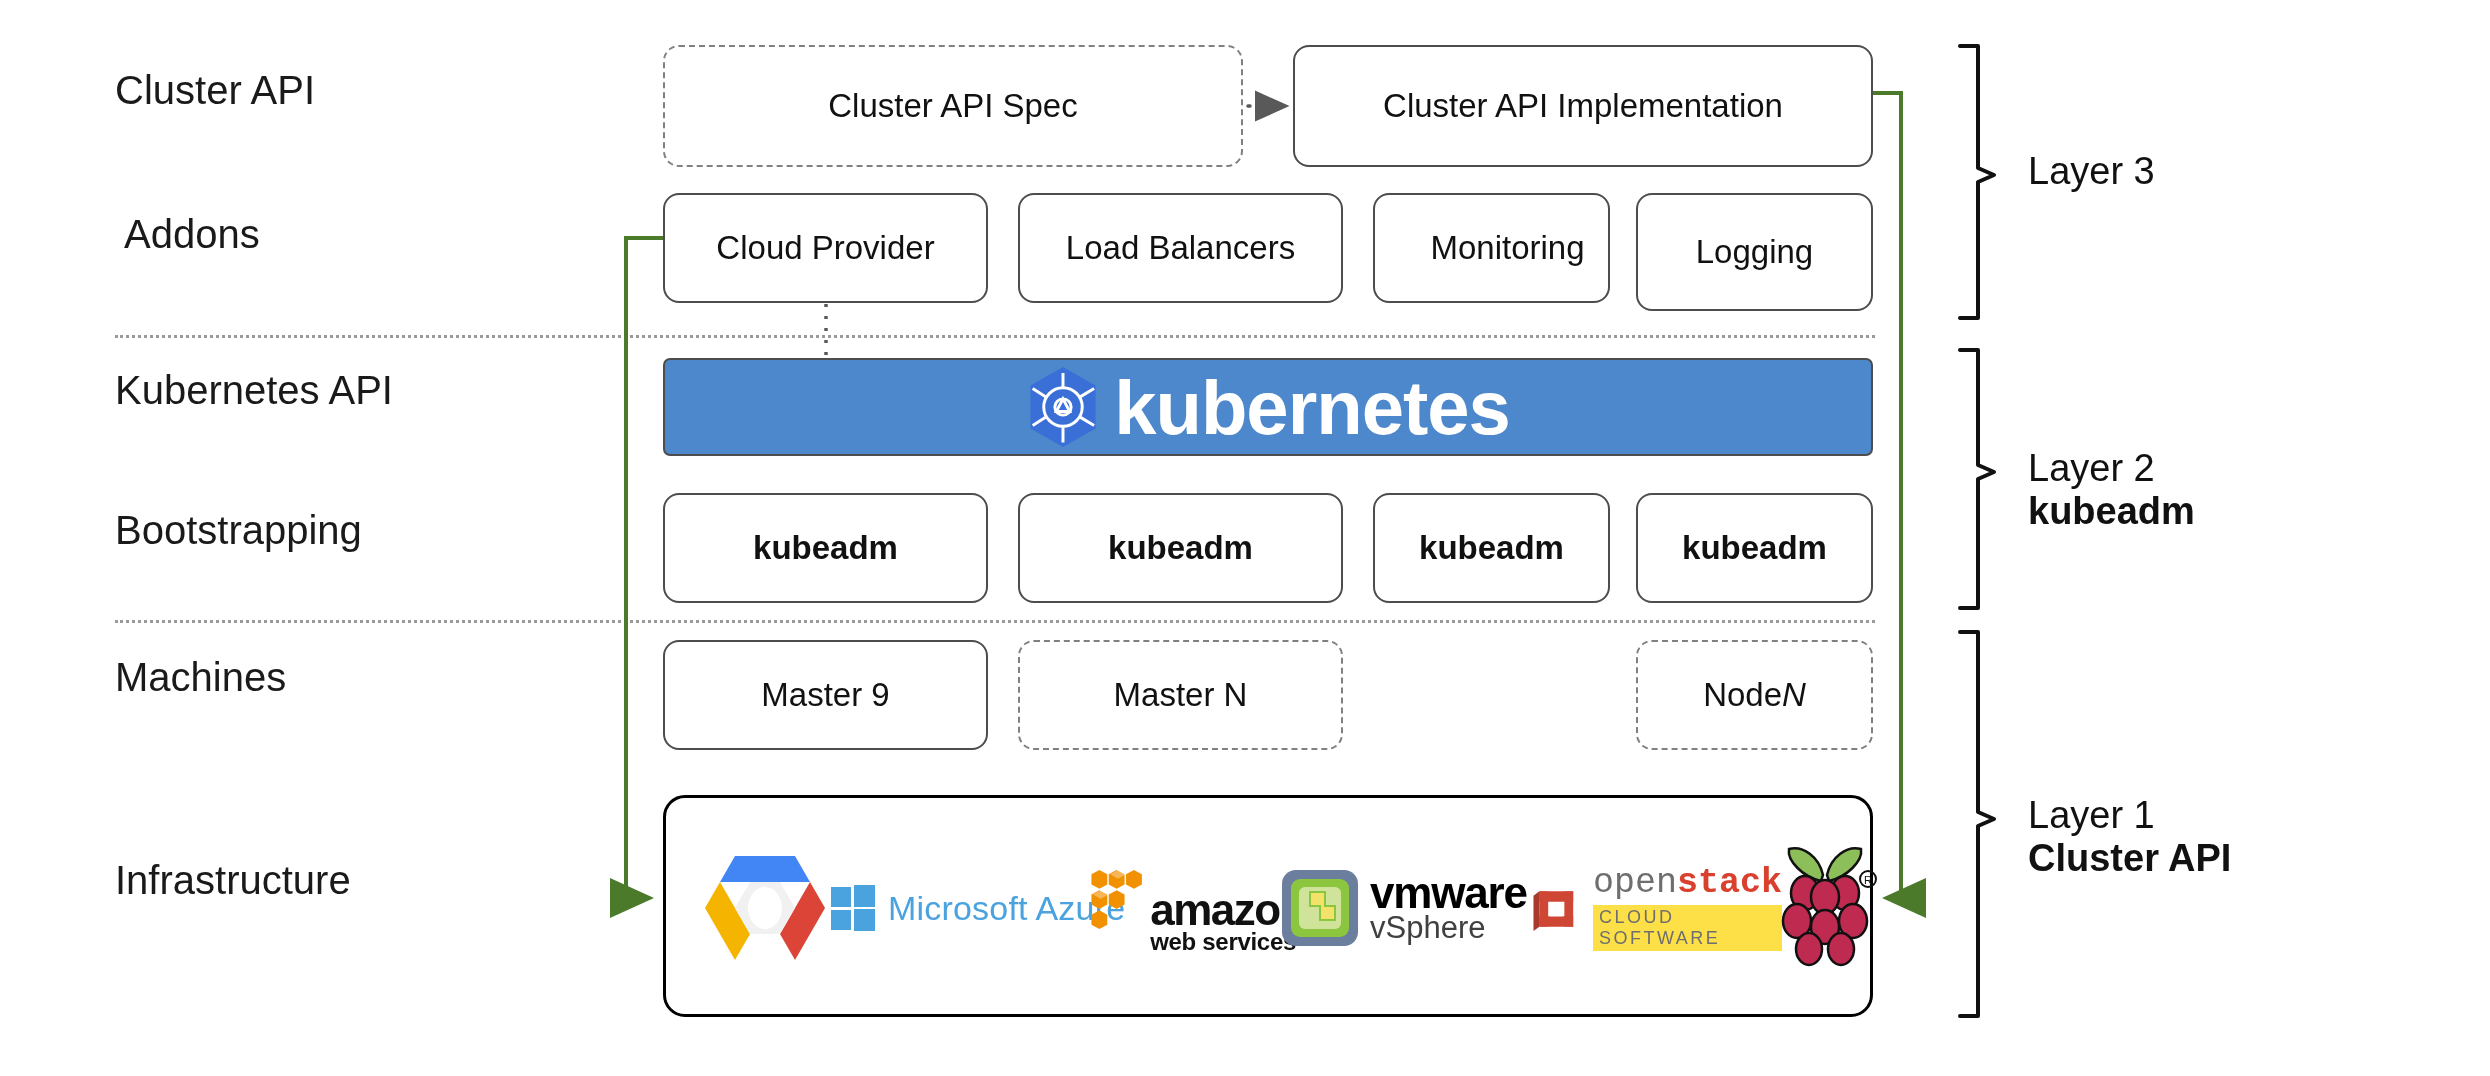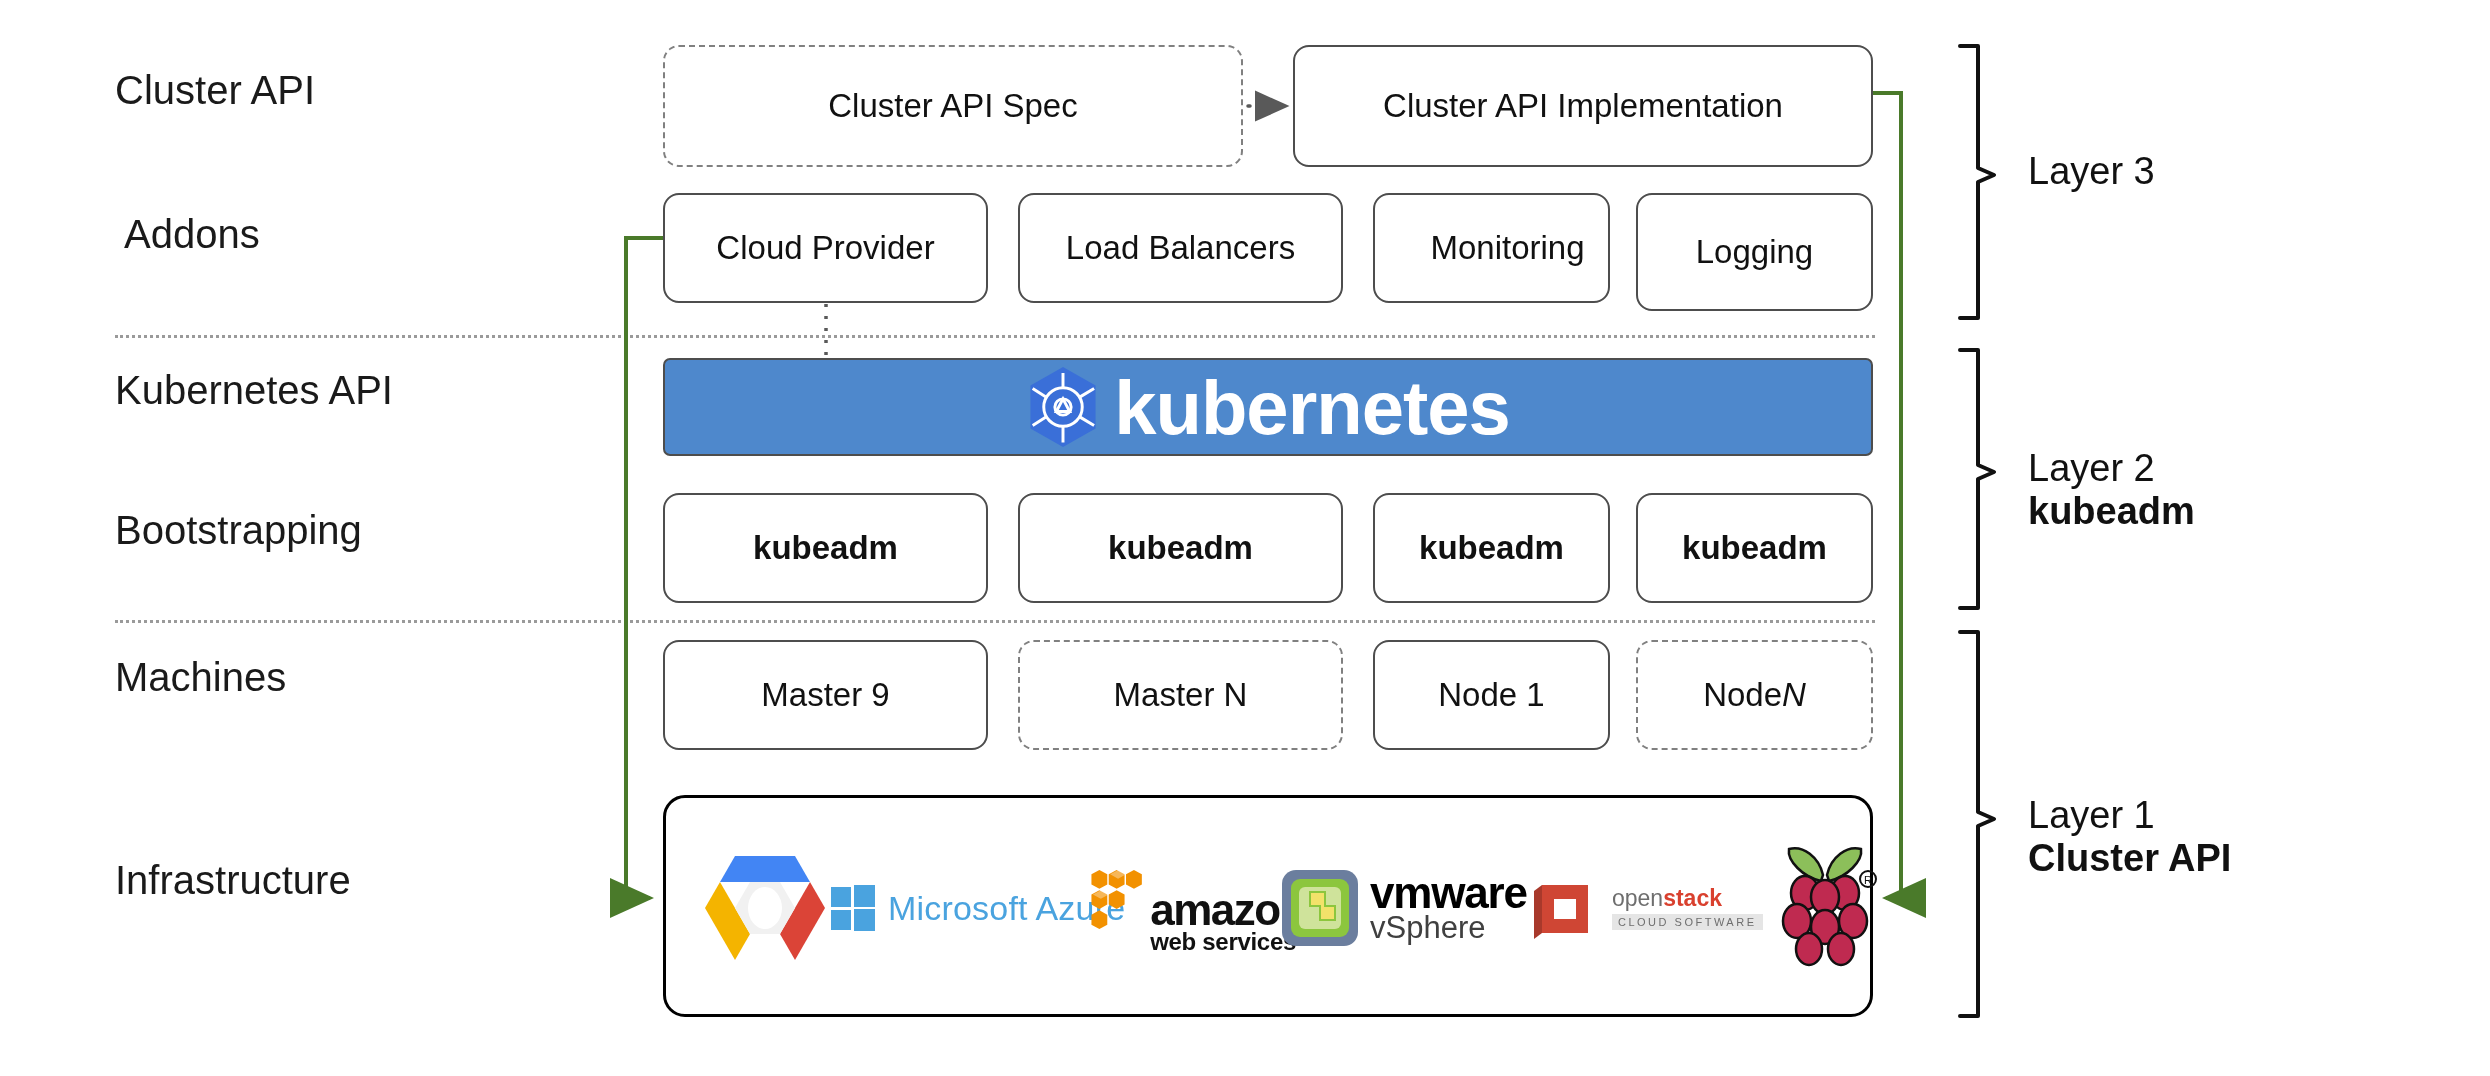--- a/index.html
+++ b/index.html
@@ -29,24 +29,24 @@
   svg.overlay{position:absolute;left:0;top:0;width:2490px;height:1076px;pointer-events:none;}
 
   .logo{position:absolute;display:flex;align-items:center;justify-content:center;}
   .logo-txt{font-family:"Liberation Sans",sans-serif;}
 
   .azure-word{color:#4aa3df;font-size:34px;font-weight:500;letter-spacing:.2px;}
   .aws-top{font-size:44px;font-weight:bold;color:#111;line-height:.92;letter-spacing:-1.5px;}
   .aws-bot{font-size:24px;font-weight:bold;color:#111;line-height:1;letter-spacing:-.3px;}
   .vmw-top{font-size:44px;font-weight:bold;color:#000;line-height:.9;letter-spacing:-1.2px;}
   .vmw-bot{font-size:31px;color:#404040;line-height:1;}
-  .os-top{font-size:23px;line-height:.95;}
+  .os-top{font-size:35px;line-height:.95;font-family:Liberation Mono, monospace;}
   .os-top .g{color:#6e6e6e;}
   .os-top .r{color:#d9402e;font-weight:bold;}
-  .os-bot{font-size:11px;color:#6e6e6e;letter-spacing:2.5px;background:#e5e5e5;padding:2px 6px;}
+  .os-bot{font-size:18px;color:#6e6e6e;letter-spacing:2.5px;background:#fde047;padding:2px 6px;}
 </style>
 </head>
 <body>
 
 <div id="stage">
 
   <div class="row-label" style="left:115px;top:68px;">Cluster API</div>
   <div class="row-label" style="left:124px;top:212px;">Addons</div>
   <div class="row-label" style="left:115px;top:508px;">Bootstrapping</div>
   <div class="row-label" style="left:115px;top:368px;">Kubernetes API</div>
@@ -81,21 +81,20 @@
     <span class="k8s-word">kubernetes</span>
   </div>
 
   <div class="box bold" style="left:663px;top:493px;width:325px;height:110px;">kubeadm</div>
   <div class="box bold" style="left:1018px;top:493px;width:325px;height:110px;">kubeadm</div>
   <div class="box bold" style="left:1373px;top:493px;width:237px;height:110px;">kubeadm</div>
   <div class="box bold" style="left:1636px;top:493px;width:237px;height:110px;">kubeadm</div>
 
   <div class="box" style="left:663px;top:640px;width:325px;height:110px;">Master 9</div>
   <div class="box dashed" style="left:1018px;top:640px;width:325px;height:110px;">Master N</div>
-  <div class="box" style="left:1373px;top:640px;width:237px;height:110px;">Node 1</div>
   <div class="box dashed" style="left:1636px;top:640px;width:237px;height:110px;">
     <span>Node </span>
       <span style="font-style:italic;">N</span>
   </div>
 
   <div class="box thick" style="left:663px;top:795px;width:1210px;height:222px;border-radius:22px;"></div>
 
   <div class="logo" style="left:690px;top:855px;width:150px;height:105px;">
     <svg width="130" height="104" viewBox="0 0 120 104" aria-hidden="true">
       <g>

